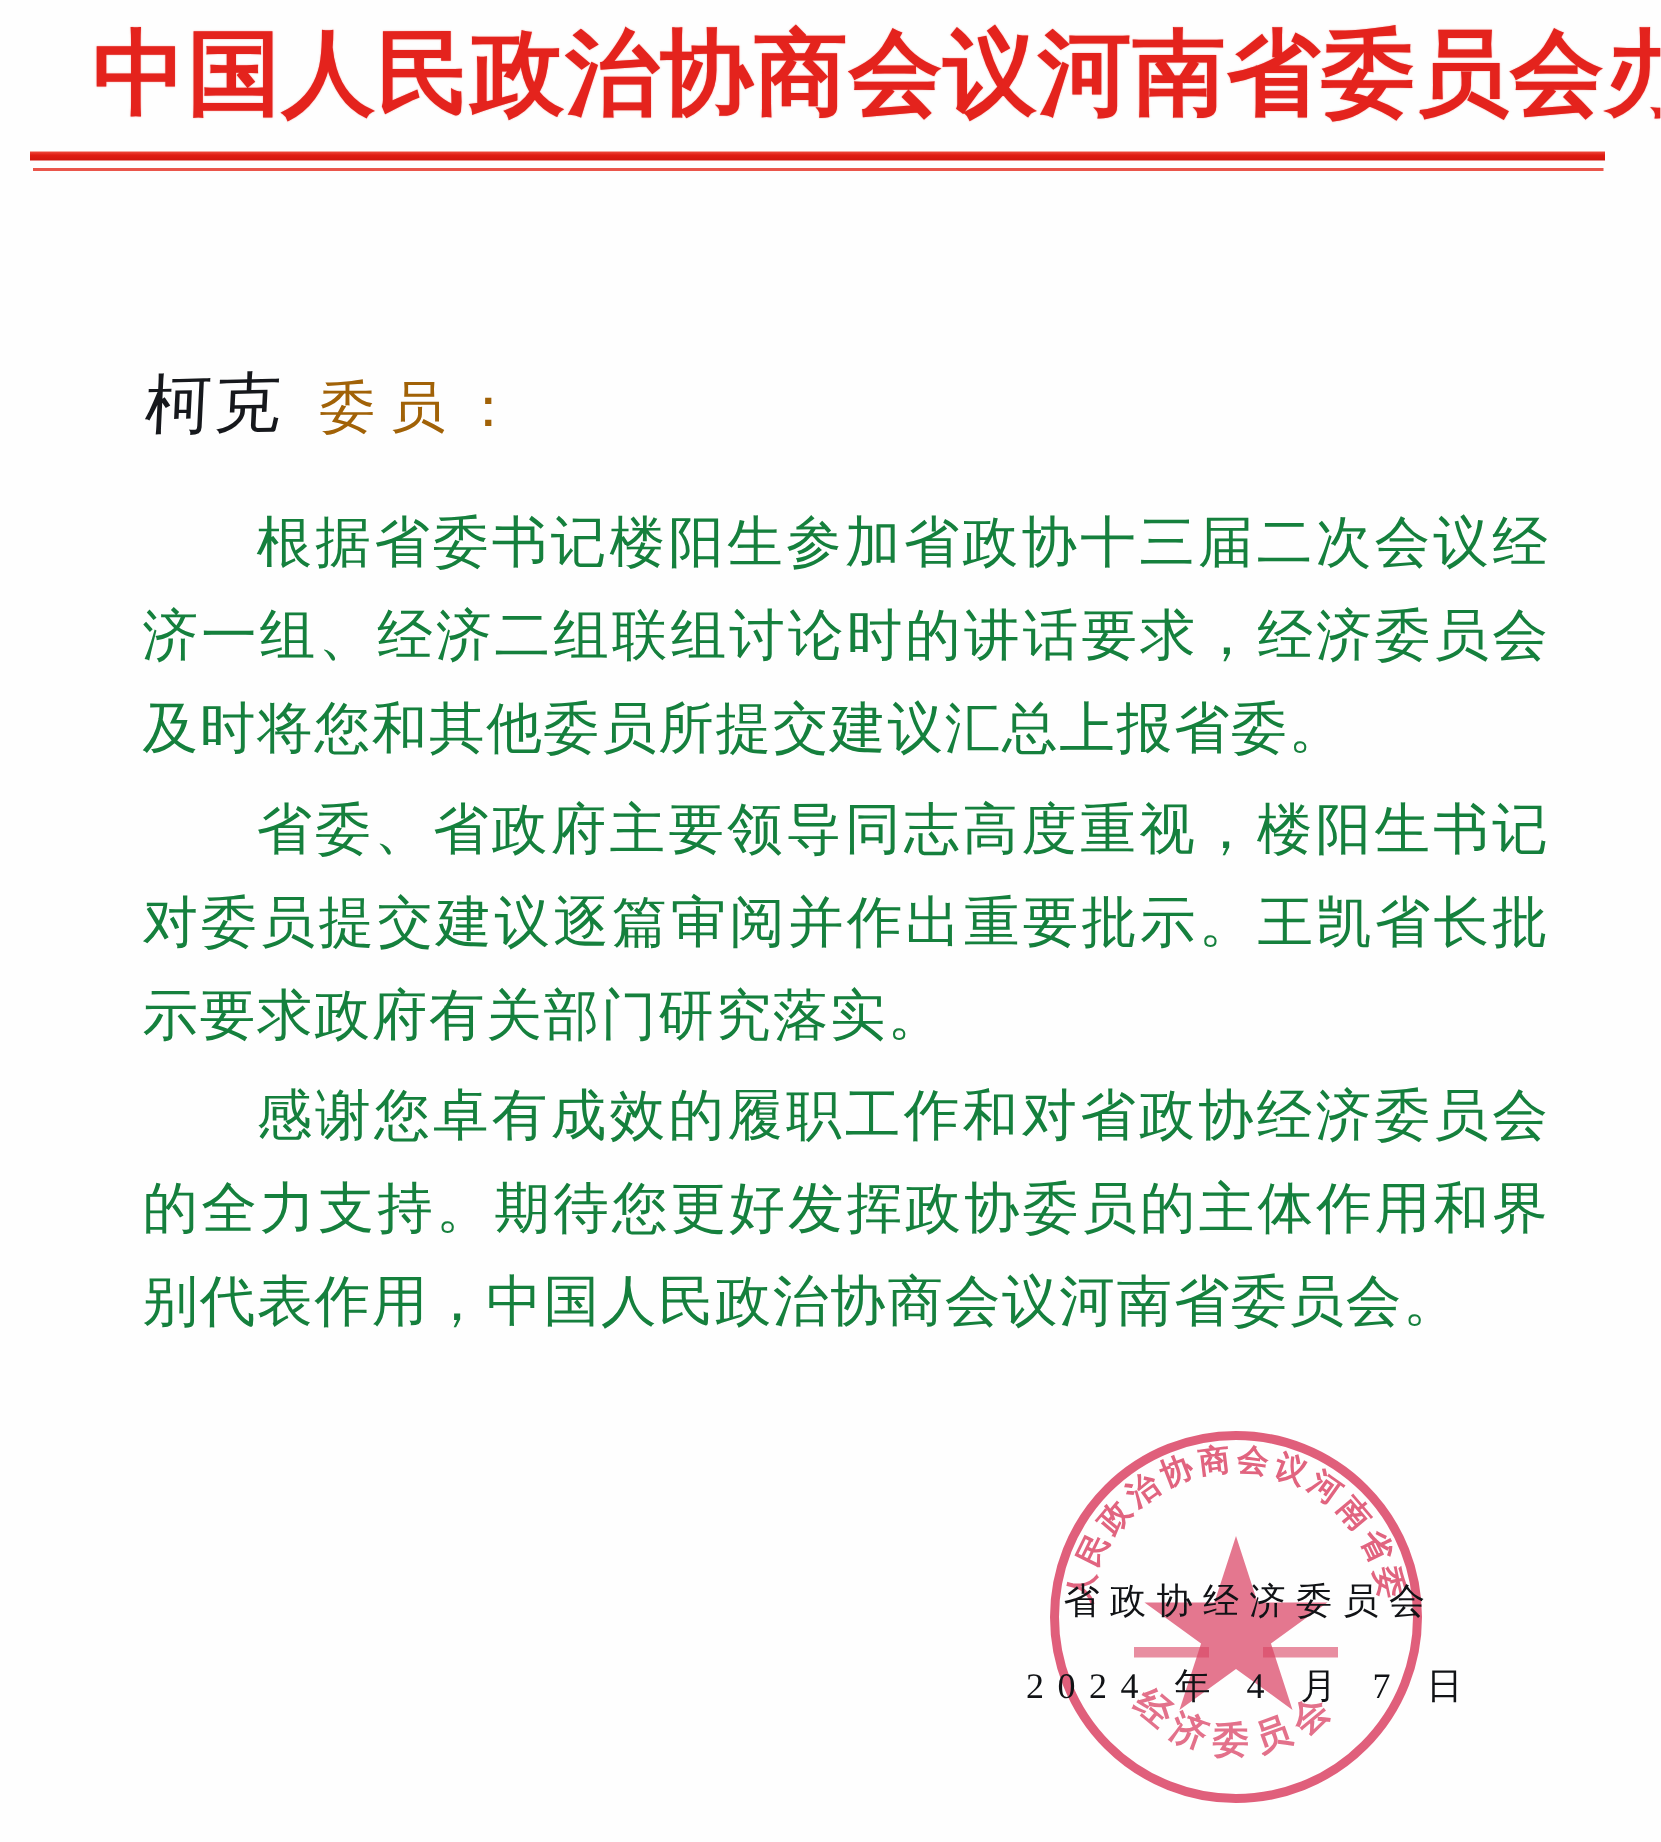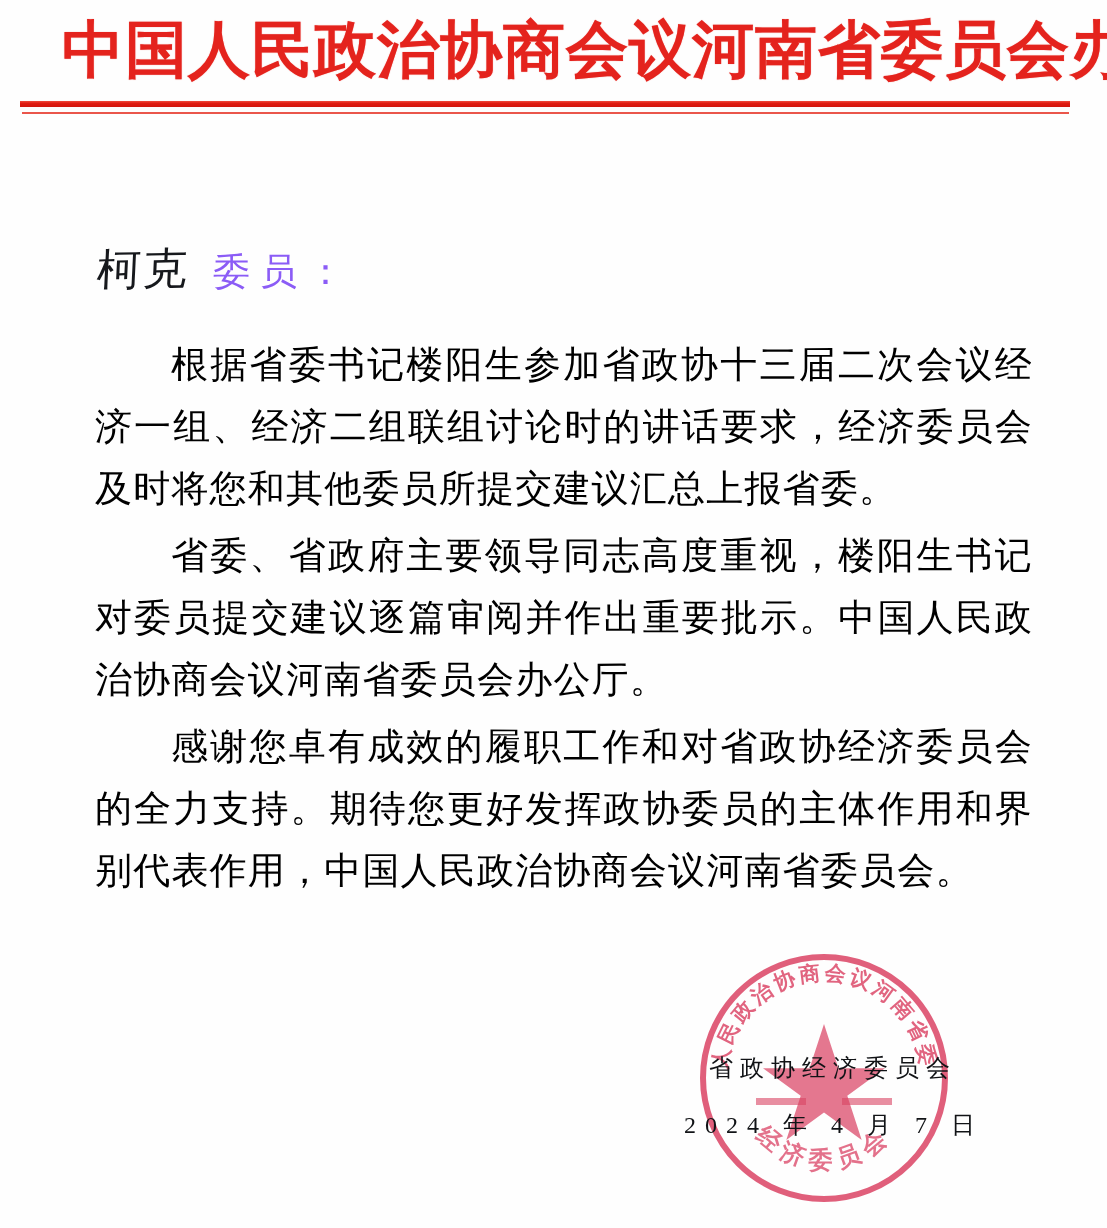--- a/index.html
+++ b/index.html
@@ -82,28 +82,28 @@
     color: #16181c;
     letter-spacing: 2px;
     transform: skewX(-4deg) rotate(-1.2deg);
     margin-right: 24px;
     padding-left: 2px;
   }
   .salutation-label {
     font-family: "Liberation Serif", "DejaVu Serif", serif;
     font-size: 37px;
     letter-spacing: 10px;
-    color: #8b5cf6;
+    color: #a16207;
   }
 
   .para {
-    font-family: Liberation Serif, serif;
+    font-family: Liberation Mono, monospace;
     font-size: 37px;
     line-height: 62px;
-    color: #000000;
+    color: #15803d;
     text-align: justify;
     text-justify: inter-ideograph;
     letter-spacing: 1.2px;
     text-indent: 76px;
     margin: 0 0 5px 0;
     width: 938px;
   }
 
   
   .sign-block {
@@ -149,21 +149,21 @@
   </div>
 
   <div class="body-block">
 
     <div class="salutation">
       <span class="recipient-name">柯克</span>
       <span class="salutation-label">委员：</span>
     </div>
 
     <p class="para">根据省委书记楼阳生参加省政协十三届二次会议经济一组、经济二组联组讨论时的讲话要求，经济委员会及时将您和其他委员所提交建议汇总上报省委。</p>
-    <p class="para">省委、省政府主要领导同志高度重视，楼阳生书记对委员提交建议逐篇审阅并作出重要批示。中国人民政治协商会议河南省委员会办公厅。</p>
+    <p class="para">省委、省政府主要领导同志高度重视，楼阳生书记对委员提交建议逐篇审阅并作出重要批示。王凯省长批示要求政府有关部门研究落实。</p>
     <p class="para">感谢您卓有成效的履职工作和对省政协经济委员会的全力支持。期待您更好发挥政协委员的主体作用和界别代表作用，中国人民政治协商会议河南省委员会。</p>
   </div>
 
   <div class="seal">
     <svg viewBox="0 0 252 252" xmlns="http://www.w3.org/2000/svg">
       <defs>
         <path id="arcTop" d="M 28,126 A 98,98 0 0 1 224,126"></path>
         <path id="arcBottom" d="M 36,126 A 90,90 0 0 0 216,126"></path>
       </defs>
       <circle cx="126" cy="126" r="121" fill="none" stroke="#d6294f" stroke-width="6" opacity="0.85"></circle>

